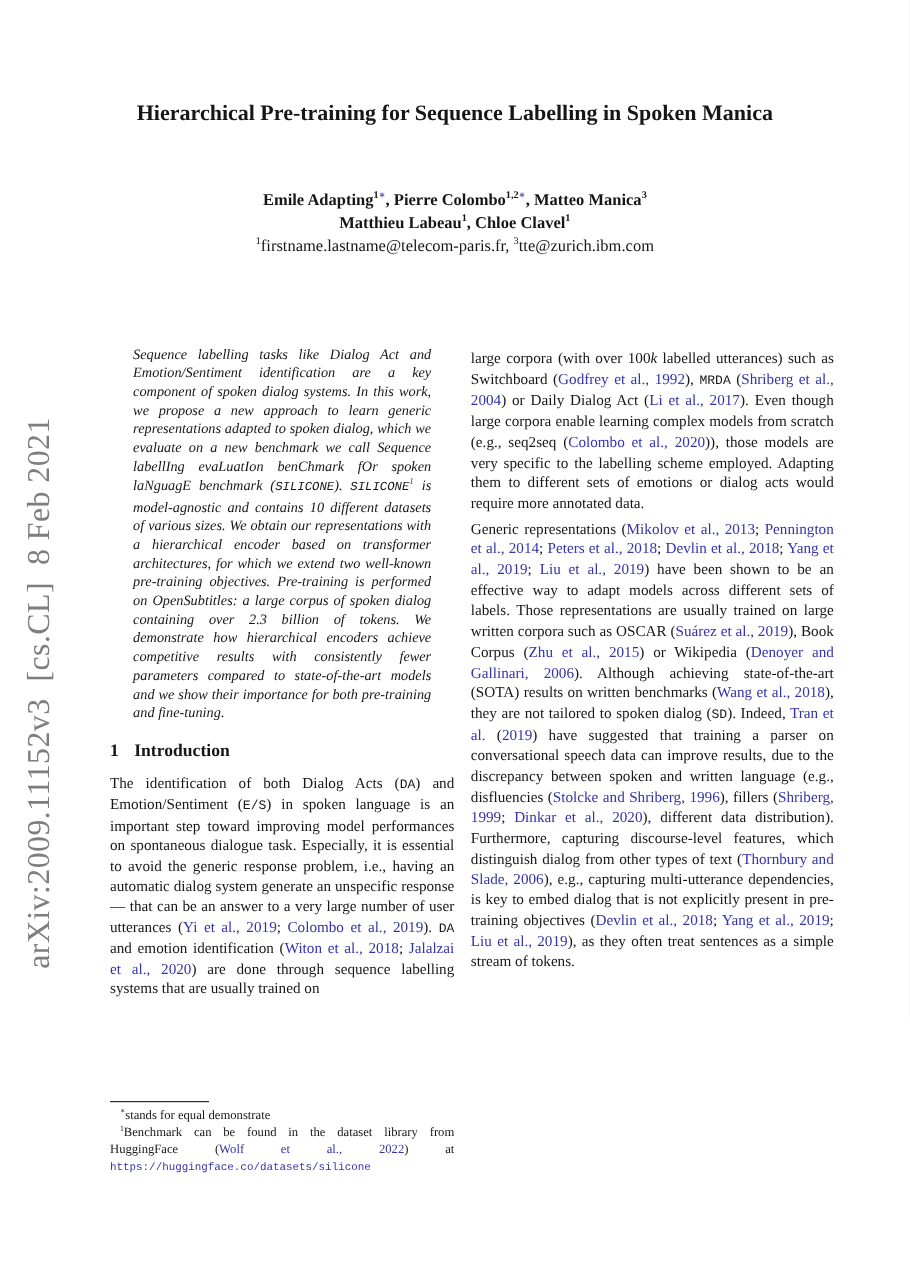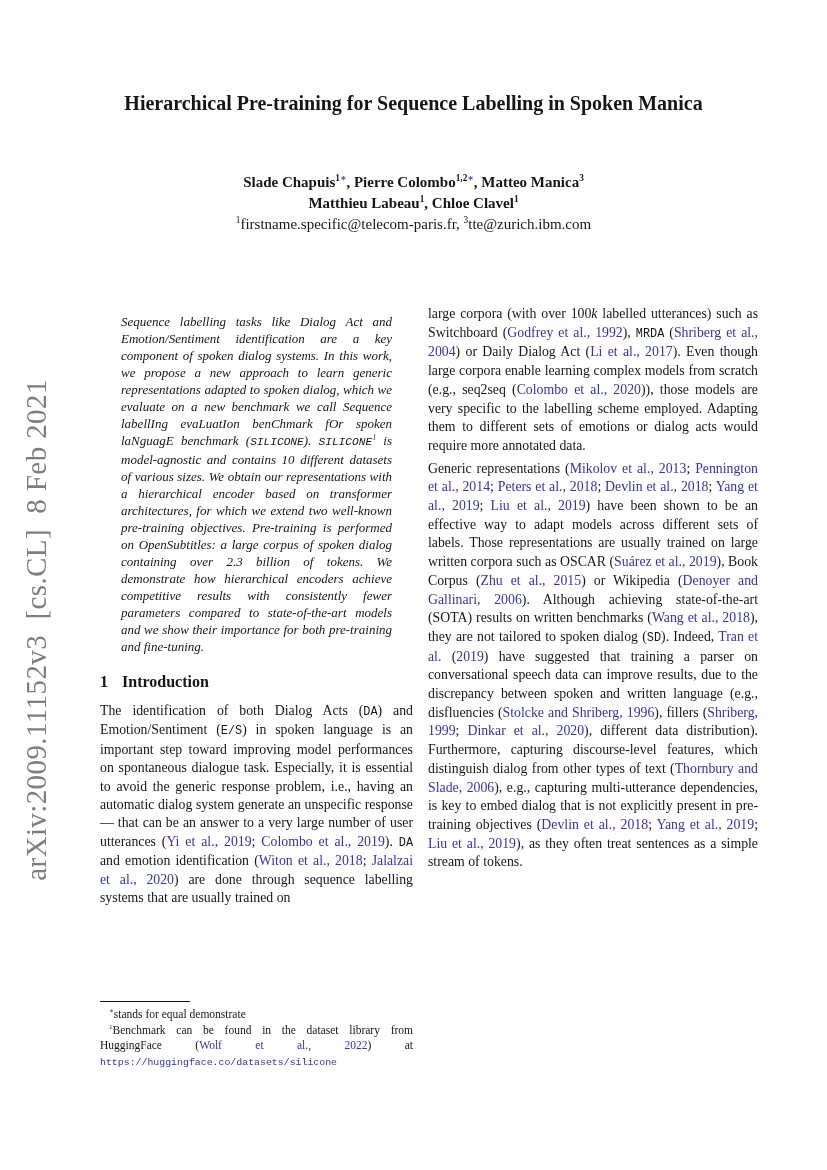--- a/index.html
+++ b/index.html
@@ -28,21 +28,21 @@
   .abstract-heading { text-align:center; font-weight:bold; font-size:16px; line-height:20px; }
   .abstract-body {
     margin:8px 21px 0 21px; text-align:justify;
     font-size:13px; line-height:17px;font-style:italic;
   }
   .section-heading {
     display:flex; gap:14px; align-items:baseline;
     font-weight:bold; font-size:16px; line-height:20px; margin-top:17px;
   }
   .body-text { margin-top:10px; text-align:justify; font-size:13.8px; line-height:18.4px; }
-  .col-right .body-text { margin-top:0; line-height:18.7px; }
+  .col-right .body-text { margin-top:12px; line-height:18.7px; }
   .col-right .body-text + .body-text { margin-top:4px; }
   .footnotes {
     position:absolute; left:100px; top:1001px; width:313px;
     font-size:11.5px; line-height:15.5px; text-align:justify;
   }
   .fnrule { width:90px; border:none; border-top:1px solid var(--ink); margin:0 0 5px 0; }
   .fn { text-indent:9px; }
   .fn .mono { overflow-wrap:anywhere; }
   sup { font-size:0.62em; line-height:0; }
   .lnk { color:var(--link); }
@@ -52,23 +52,23 @@
 </head>
 <body>
 
 <div class="page">
 
   <div class="watermark">arXiv:2009.11152v3  [cs.CL]  8 Feb 2021</div>
 
   <div class="title">Hierarchical Pre-training for Sequence Labelling in Spoken Manica</div>
 
   <div class="authors">
-    <div class="bold"><span>Slade Chapuis</span><sup>1</sup><sup class="lnk">∗</sup><span>, Pierre Colombo</span><sup>1,2</sup><sup class="lnk">∗</sup><span>, Matteo Manica</span><sup>3</sup></div>
+    <div class="bold"><span>Emile Adapting</span><sup>1</sup><sup class="lnk">∗</sup><span>, Pierre Colombo</span><sup>1,2</sup><sup class="lnk">∗</sup><span>, Matteo Manica</span><sup>3</sup></div>
     <div class="bold"><span>Matthieu Labeau</span><sup>1</sup><span>, Chloe Clavel</span><sup>1</sup></div>
-    <div><sup>1</sup><span>firstname.specific@telecom-paris.fr, </span><sup>3</sup><span>tte@zurich.ibm.com</span></div>
+    <div><sup>1</sup><span>firstname.lastname@telecom-paris.fr, </span><sup>3</sup><span>tte@zurich.ibm.com</span></div>
   </div>
 
   <div class="col-left">
     <div class="abstract-body"><span>Sequence labelling tasks like Dialog Act and Emotion/Sentiment identification are a key component of spoken dialog systems. In this work, we propose a new approach to learn generic representations adapted to spoken dialog, which we evaluate on a new benchmark we call Sequence labellIng evaLuatIon benChmark fOr spoken laNguagE benchmark (</span><span class="mono">SILICONE</span><span>). </span><span class="mono">SILICONE</span><sup class="lnk">1</sup><span> is model-agnostic and contains 10 different datasets of various sizes. We obtain our representations with a hierarchical encoder based on transformer architectures, for which we extend two well-known pre-training objectives. Pre-training is performed on OpenSubtitles: a large corpus of spoken dialog containing over 2.3 billion of tokens. We demonstrate how hierarchical encoders achieve competitive results with consistently fewer parameters compared to state-of-the-art models and we show their importance for both pre-training and fine-tuning.</span></div>
     <div class="section-heading">
       <span>1</span>
       <span>Introduction</span>
     </div>
     <div class="body-text"><span>The identification of both Dialog Acts (</span><span class="mono">DA</span><span>) and Emotion/Sentiment (</span><span class="mono">E/S</span><span>) in spoken language is an important step toward improving model performances on spontaneous dialogue task. Especially, it is essential to avoid the generic response problem, i.e., having an automatic dialog system generate an unspecific response — that can be an answer to a very large number of user utterances (</span><span class="lnk">Yi et al., 2019</span><span>; </span><span class="lnk">Colombo et al., 2019</span><span>). </span><span class="mono">DA</span><span> and emotion identification (</span><span class="lnk">Witon et al., 2018</span><span>; </span><span class="lnk">Jalalzai et al., 2020</span><span>) are done through sequence labelling systems that are usually trained on</span></div>
   </div>

